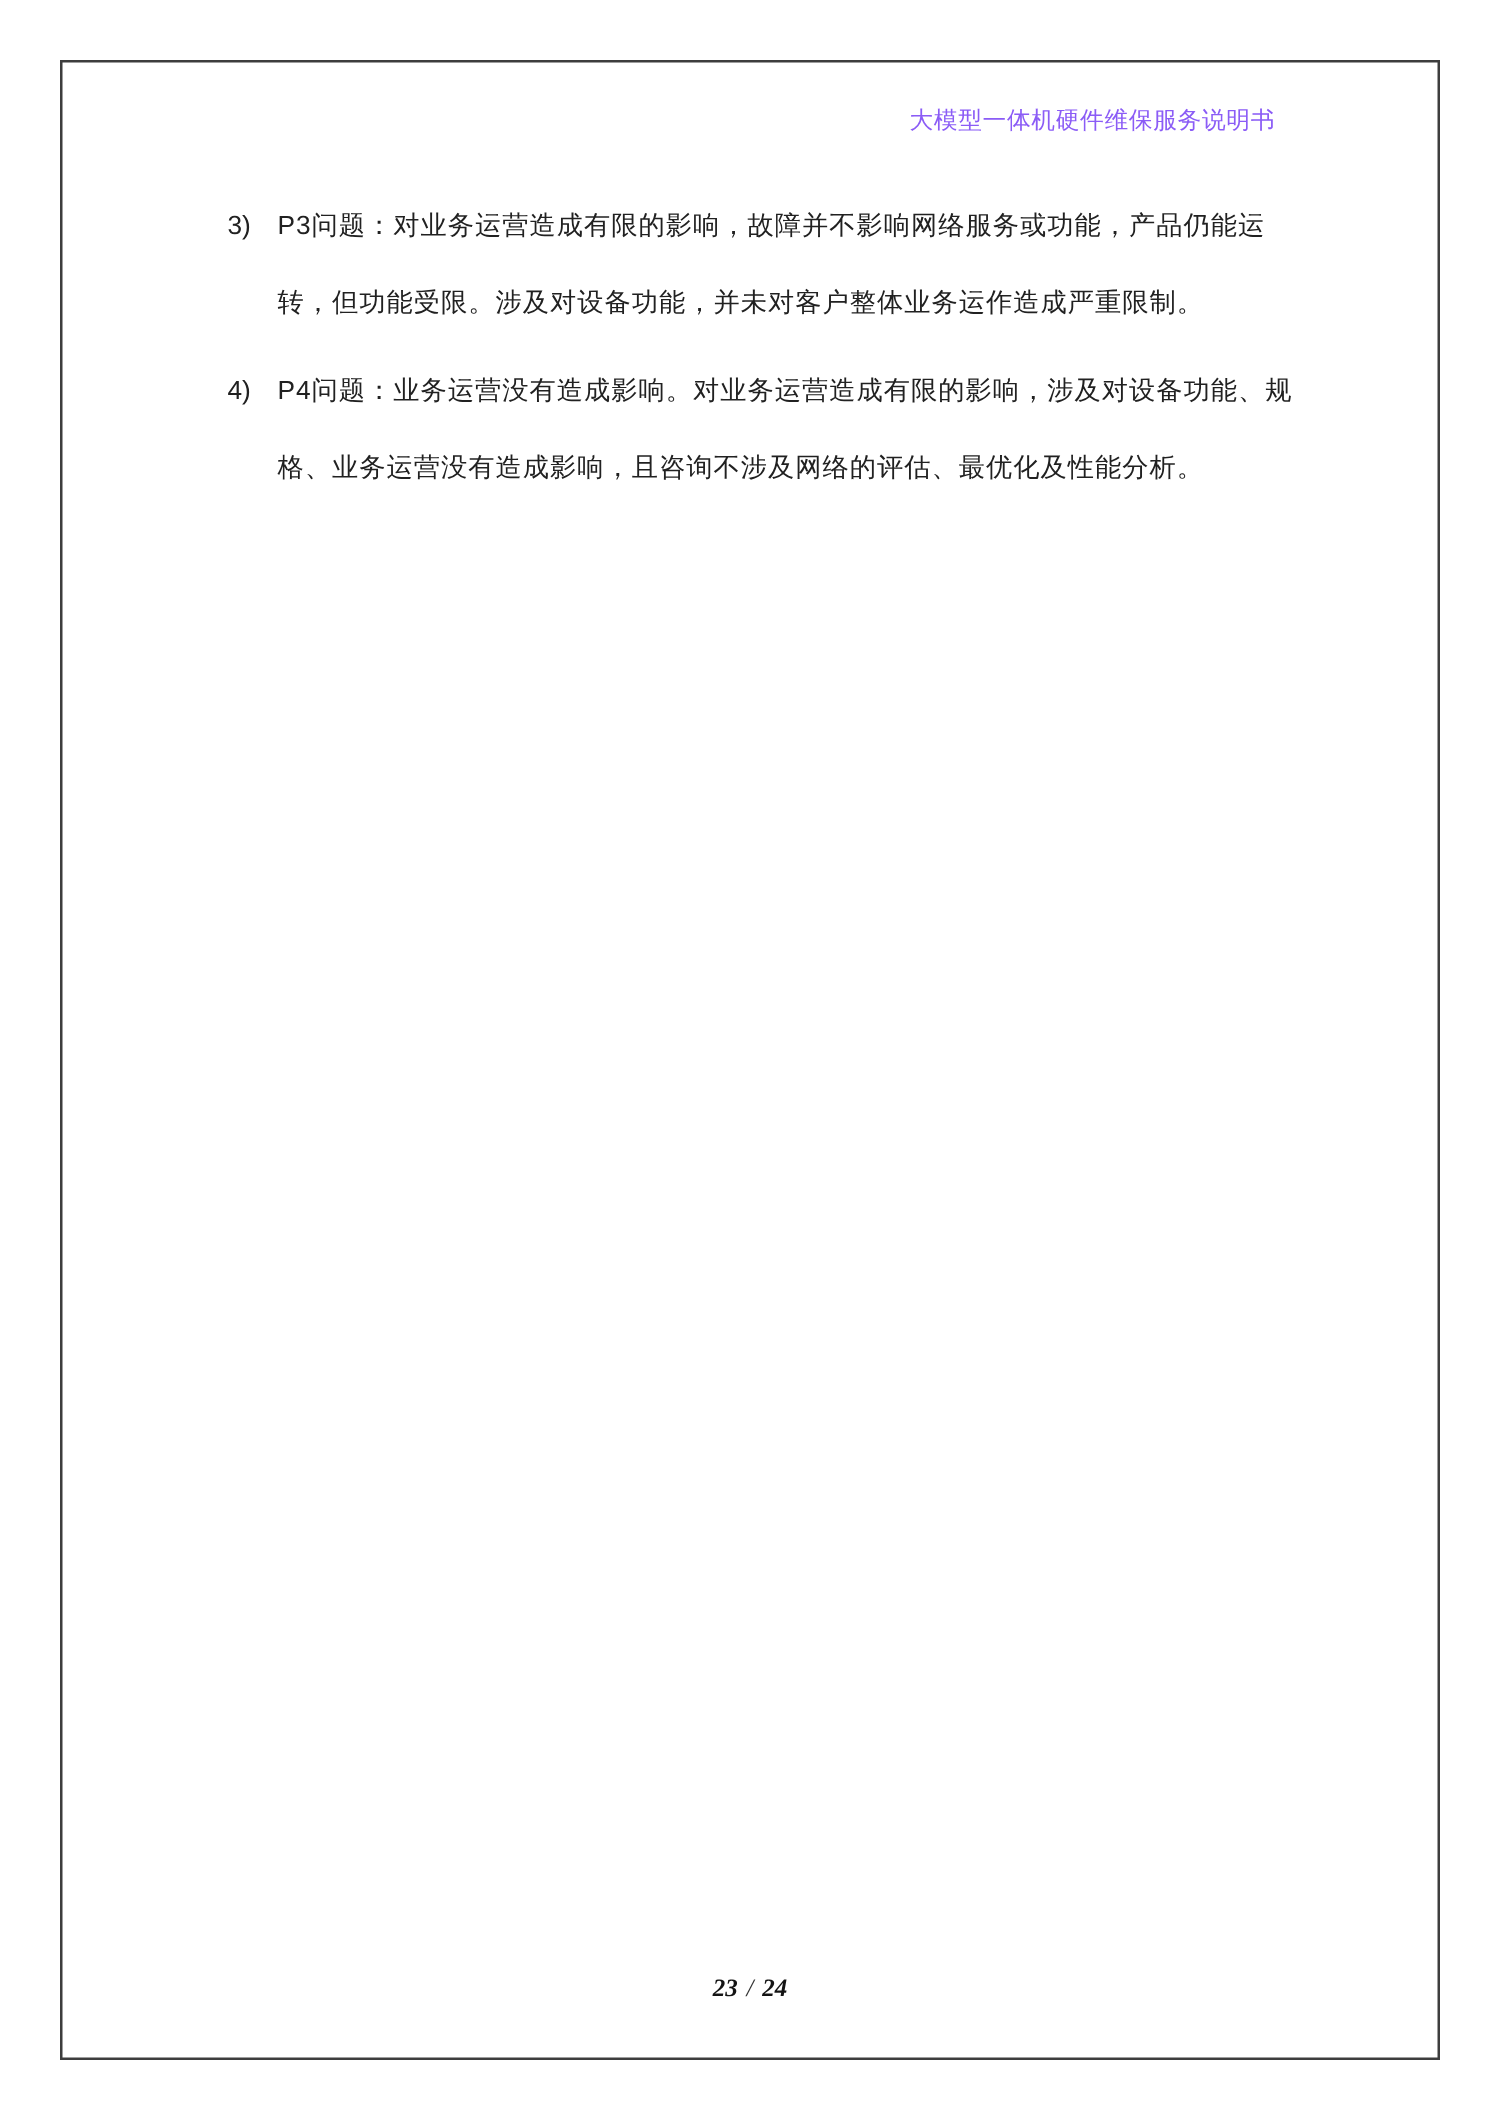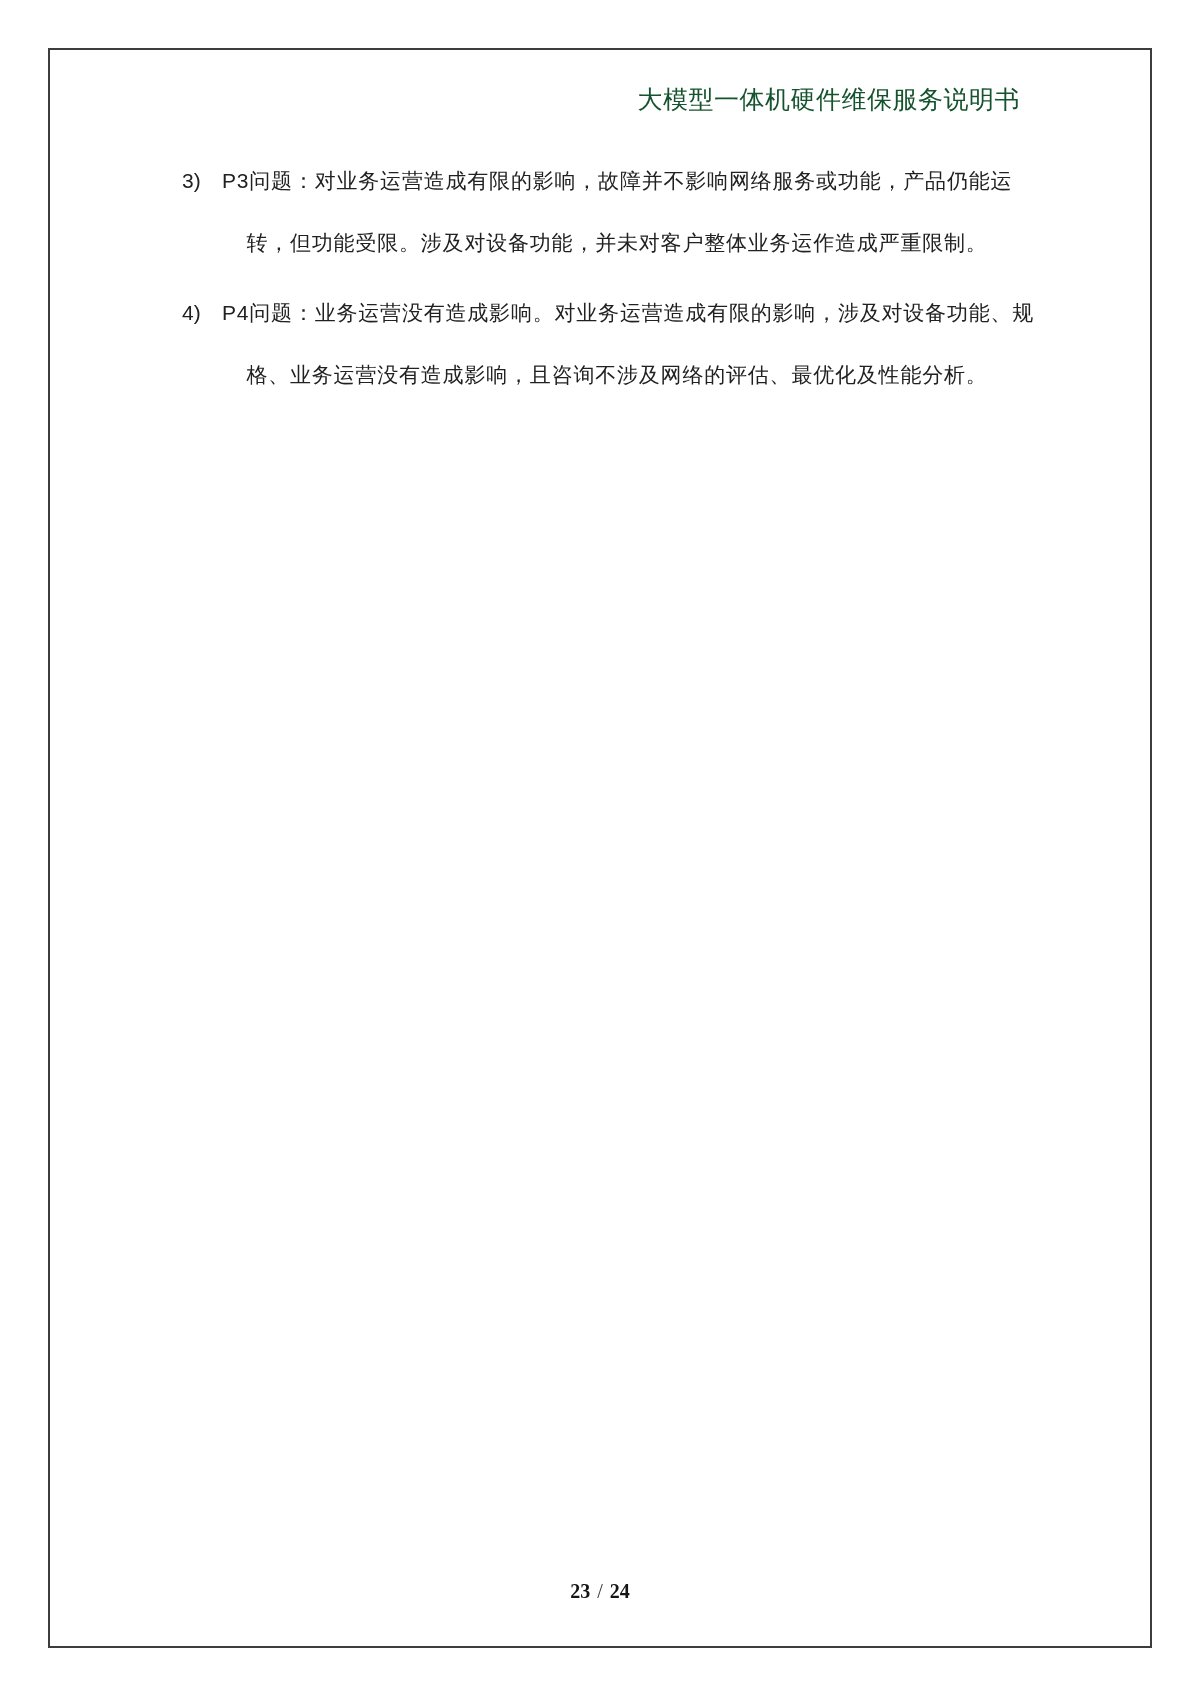--- a/index.html
+++ b/index.html
@@ -25,22 +25,22 @@
     box-sizing: border-box;
     pointer-events: none;
   }
   .doc-header {
     position: absolute;
     top: 83px;
     left: 0;
     right: 180px;
     text-align: right;
     font-family: "Liberation Serif", serif;
-    font-size: 25px;
-    color: #14532d;
+    font-size: 19px;
+    color: #8b5cf6;
     letter-spacing: 0.5px;
     white-space: nowrap;
   }
   .doc-content {
     position: absolute;
     top: 150px;
     left: 182px;
     width: 830px;
   }
   .list-item {
@@ -56,31 +56,31 @@
   }
   .list-item .num {
     position: absolute;
     left: 0;
     top: 0;
     line-height: 62px;
     letter-spacing: 0;
   }
   .text-line {
     white-space: nowrap;
-    text-align: center;
   }
   .doc-footer {
     position: absolute;
     left: 0;
     right: 0;
     top: 1580px;
     text-align: center;
     font-family: "Liberation Serif", serif;
     font-size: 20px;
     color: #141414;
+    font-style: italic;
   }
   .pg-num {
     font-weight: bold;
   }
   .pg-sep {
     font-weight: normal;
     margin: 0 7px;
     color: #333333;
   }
 </style>

